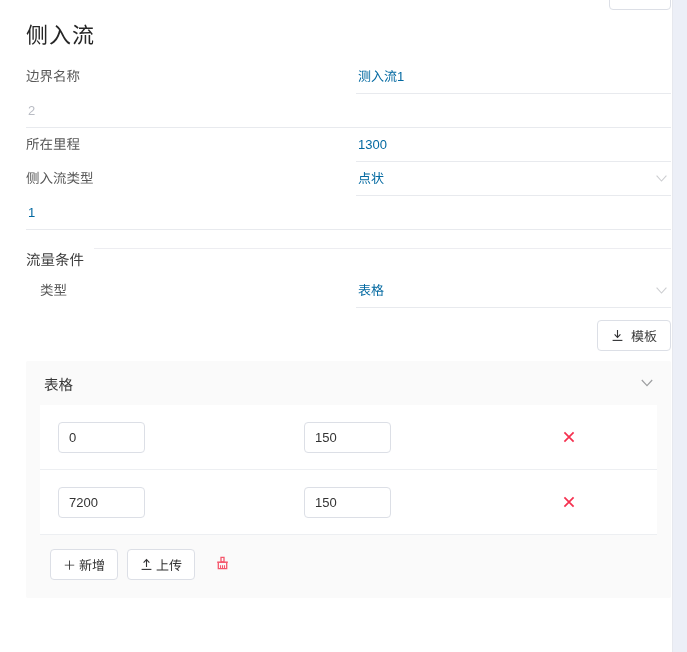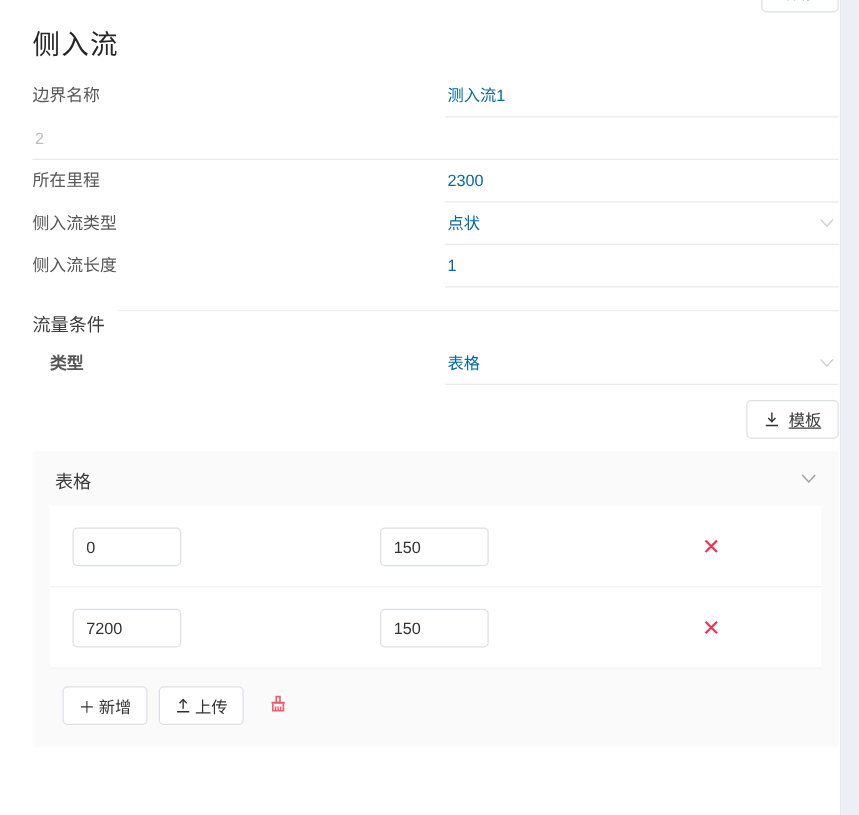--- a/index.html
+++ b/index.html
@@ -73,21 +73,21 @@
     margin: 0 14px 0 14px;
     padding-bottom: 0;
   }
   .form-row .lbl {
     flex: 0 0 330px;
     font-size: 13.5px;
     color: #585858;
     line-height: 34px;
     padding-left: 0;
   }
-  .form-row.sub .lbl { padding-left: 14px; font-weight: bold; }
+  .form-row.sub .lbl { padding-left: 14px; }
   .field {
     position: relative;
     flex: 1 1 auto;
     height: 34px;
     border-bottom: 1px solid #e8eaee;
     display: flex;
     align-items: center;
   }
   .field .val {
     font-size: 13px;
@@ -137,21 +137,20 @@
     gap: 7px;
     height: 31px;
     padding: 0 13px;
     background: #fff;
     border: 1px solid #dcdfe6;
     border-radius: 4px;
     font-size: 13px;
     color: #3b3b3b;
     cursor: pointer;
     white-space: nowrap;
-    text-decoration: underline;
   }
   .dl-icon, .ul-icon { display: inline-block; width: 13px; height: 13px; }
   .dl-icon svg, .ul-icon svg { display: block; width: 13px; height: 13px; }
 
   
   .collapse-card {
     margin: 10px 14px 0 14px;
     background: #fafafa;
     border-radius: 2px;
     padding: 0 0 18px 0;
@@ -288,38 +287,37 @@
 
       <div class="form-row">
         <div class="field">
           <span class="val disabled">2</span>
         </div>
       </div>
 
       <div class="form-row">
         <div class="lbl">所在里程</div>
         <div class="field">
-          <span class="val">2300</span>
+          <span class="val">1300</span>
         </div>
       </div>
 
       <div class="form-row">
         <div class="lbl">侧入流类型</div>
         <div class="field">
           <span class="val">点状</span>
           <span class="chev">
             <svg viewBox="0 0 11 7">
                 <path d="M0.6 0.6 L5.5 6 L10.4 0.6" fill="none" stroke="#909399" stroke-width="1.1"></path>
               </svg>
           </span>
         </div>
       </div>
 
       <div class="form-row">
-        <div class="lbl">侧入流长度</div>
         <div class="field">
           <span class="val">1</span>
         </div>
       </div>
 
       <div class="section-head">
         <span class="sh-text">流量条件</span>
         <span class="sh-line"></span>
       </div>
 

